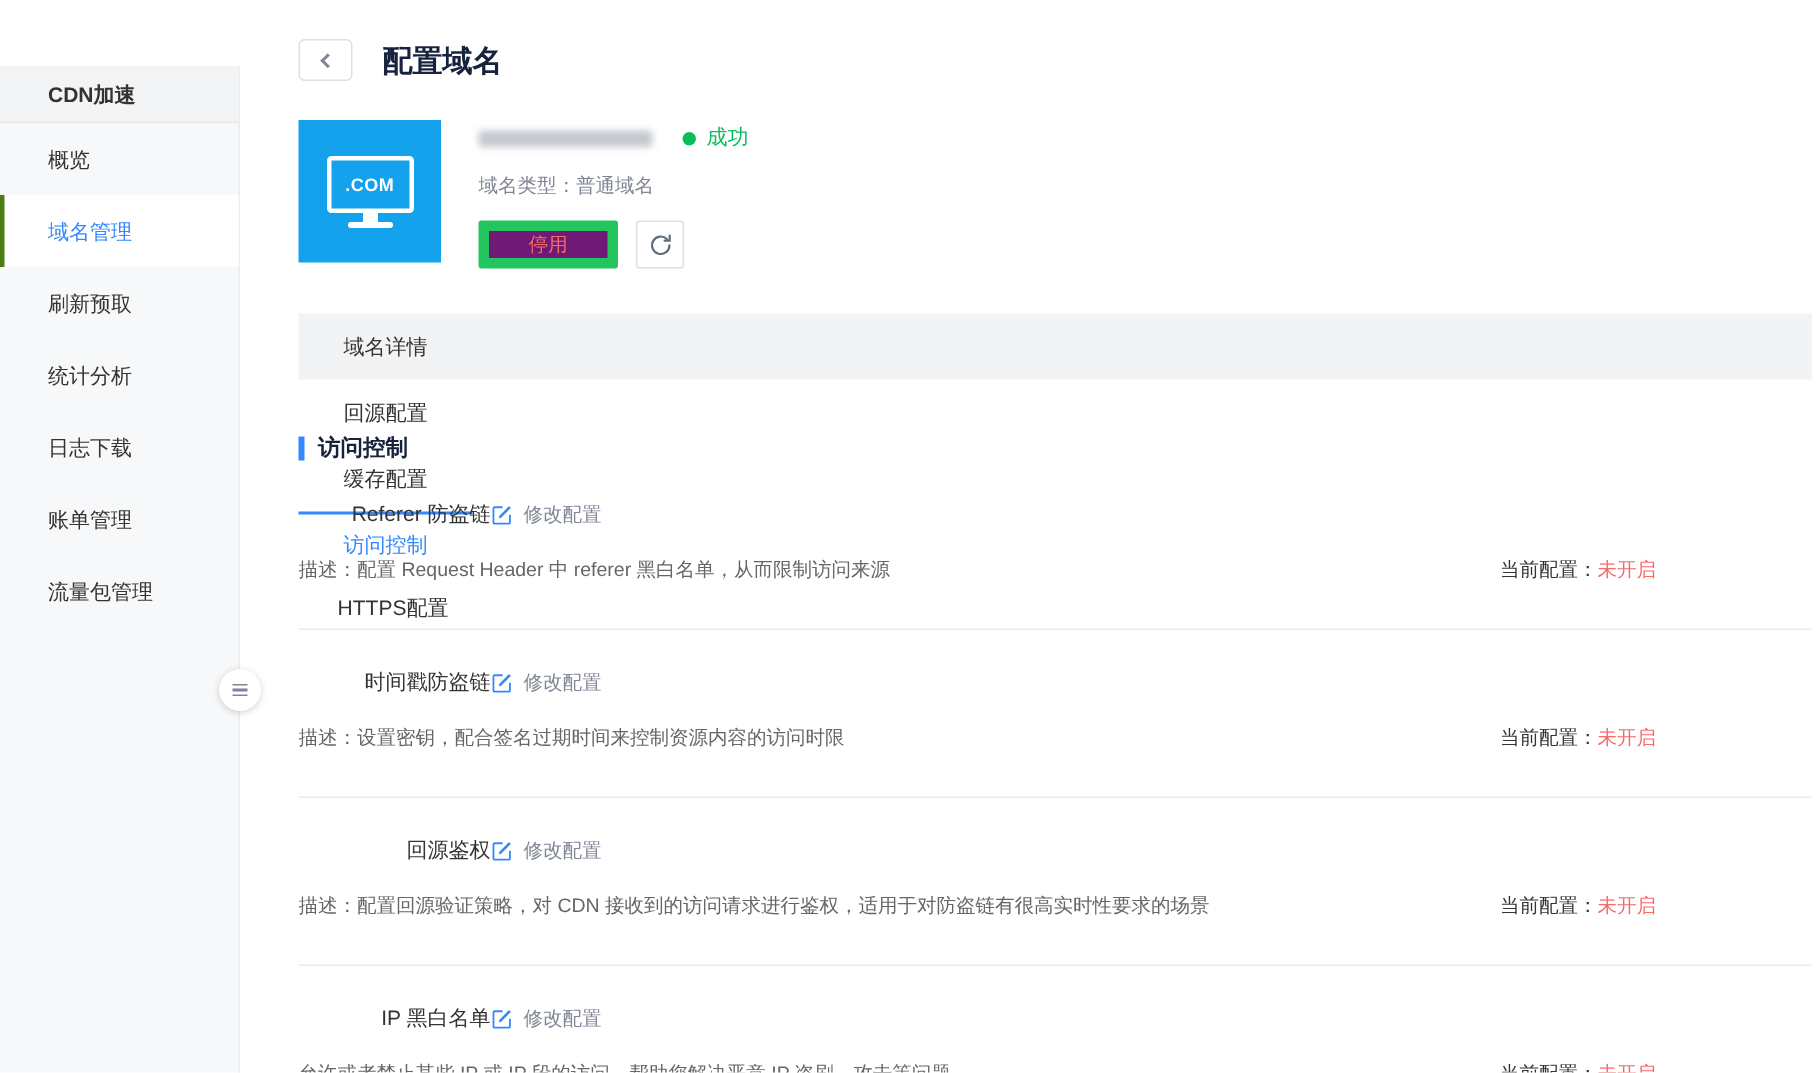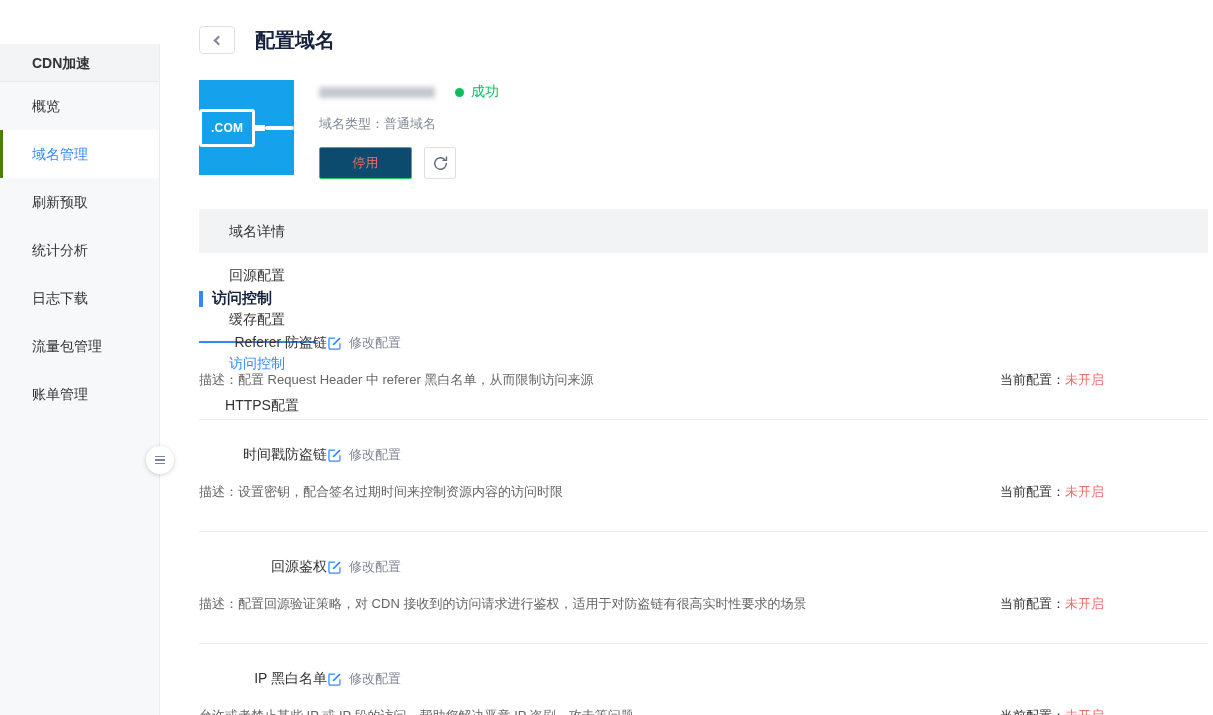--- a/index.html
+++ b/index.html
@@ -46,40 +46,40 @@
   .chevron-left {
     width:7px; height:7px; border-left:2px solid #808695; border-bottom:2px solid #808695;
     transform:rotate(45deg); margin-left:3px;
   }
   .page-title { font-size:20px; font-weight:bold; color:#17233d; margin-left:20px; }
 
   
   .domain-card { display:flex; margin:26px 0 0 38px; }
   .domain-icon {
     width:95px; height:95px; background:#14a2ec; flex:0 0 auto;
-    display:flex; flex-direction:row; align-items:center; justify-content:center;
+    display:flex; flex-direction:column; align-items:center; justify-content:center;
   }
   .monitor-screen {
     width:58px; height:38px; border:3px solid #fff; border-radius:3px;
     display:flex; align-items:center; justify-content:center;
     color:#fff; font-size:12px; font-weight:bold; letter-spacing:.3px;
   }
   .monitor-stand { width:10px; height:6px; background:#fff; }
   .monitor-base { width:30px; height:4px; background:#fff; border-radius:2px; }
   .domain-info { margin-left:25px; padding-top:4px; }
   .d-row1 { display:flex; align-items:center; height:16px; }
   .domain-redacted {
     width:116px; height:11px; background:#c4c8cf; border-radius:2px; filter:blur(2.5px);
   }
   .status-dot { width:9px; height:9px; border-radius:50%; background:#0abf5b; margin-left:20px; }
   .status-text { color:#0abf5b; font-size:14px; margin-left:7px; }
   .d-row2 { margin-top:15px; color:#808695; font-size:13px; }
   .d-row3 { margin-top:14px; display:flex; align-items:center; }
   .disable-btn {
-    width:93px; height:32px; background:#0c4a6e; border:1px solid #22c55e; border-radius:2px;
+    width:93px; height:32px; background:#701a75; border:7px solid #22c55e; border-radius:2px;
     color:#f56c6c; font-size:13px; cursor:pointer;
   }
   .refresh-btn {
     width:32px; height:32px; border:1px solid #dcdfe6; border-radius:2px; background:#fff;
     margin-left:12px; display:flex; align-items:center; justify-content:center; cursor:pointer;
   }
 
   
   .tabbar {
     margin:30px 0 0 38px; width:1009px; height:44px; background:#f2f3f5; display:flex;flex-direction:column;
@@ -116,22 +116,22 @@
 </head>
 <body>
 
 <aside class="sidebar">
   <div class="sidebar-header">CDN加速</div>
   <div class="side-item">概览</div>
   <div class="side-item active">域名管理</div>
   <div class="side-item">刷新预取</div>
   <div class="side-item">统计分析</div>
   <div class="side-item">日志下载</div>
+  <div class="side-item">账单管理</div>
   <div class="side-item">流量包管理</div>
-  <div class="side-item">账单管理</div>
 </aside>
 
 <div class="collapse-handle">
   <span style="display:flex;flex-direction:column;gap:2px;">
     <i></i>
       <i></i>
       <i></i>
   </span>
 </div>
 

